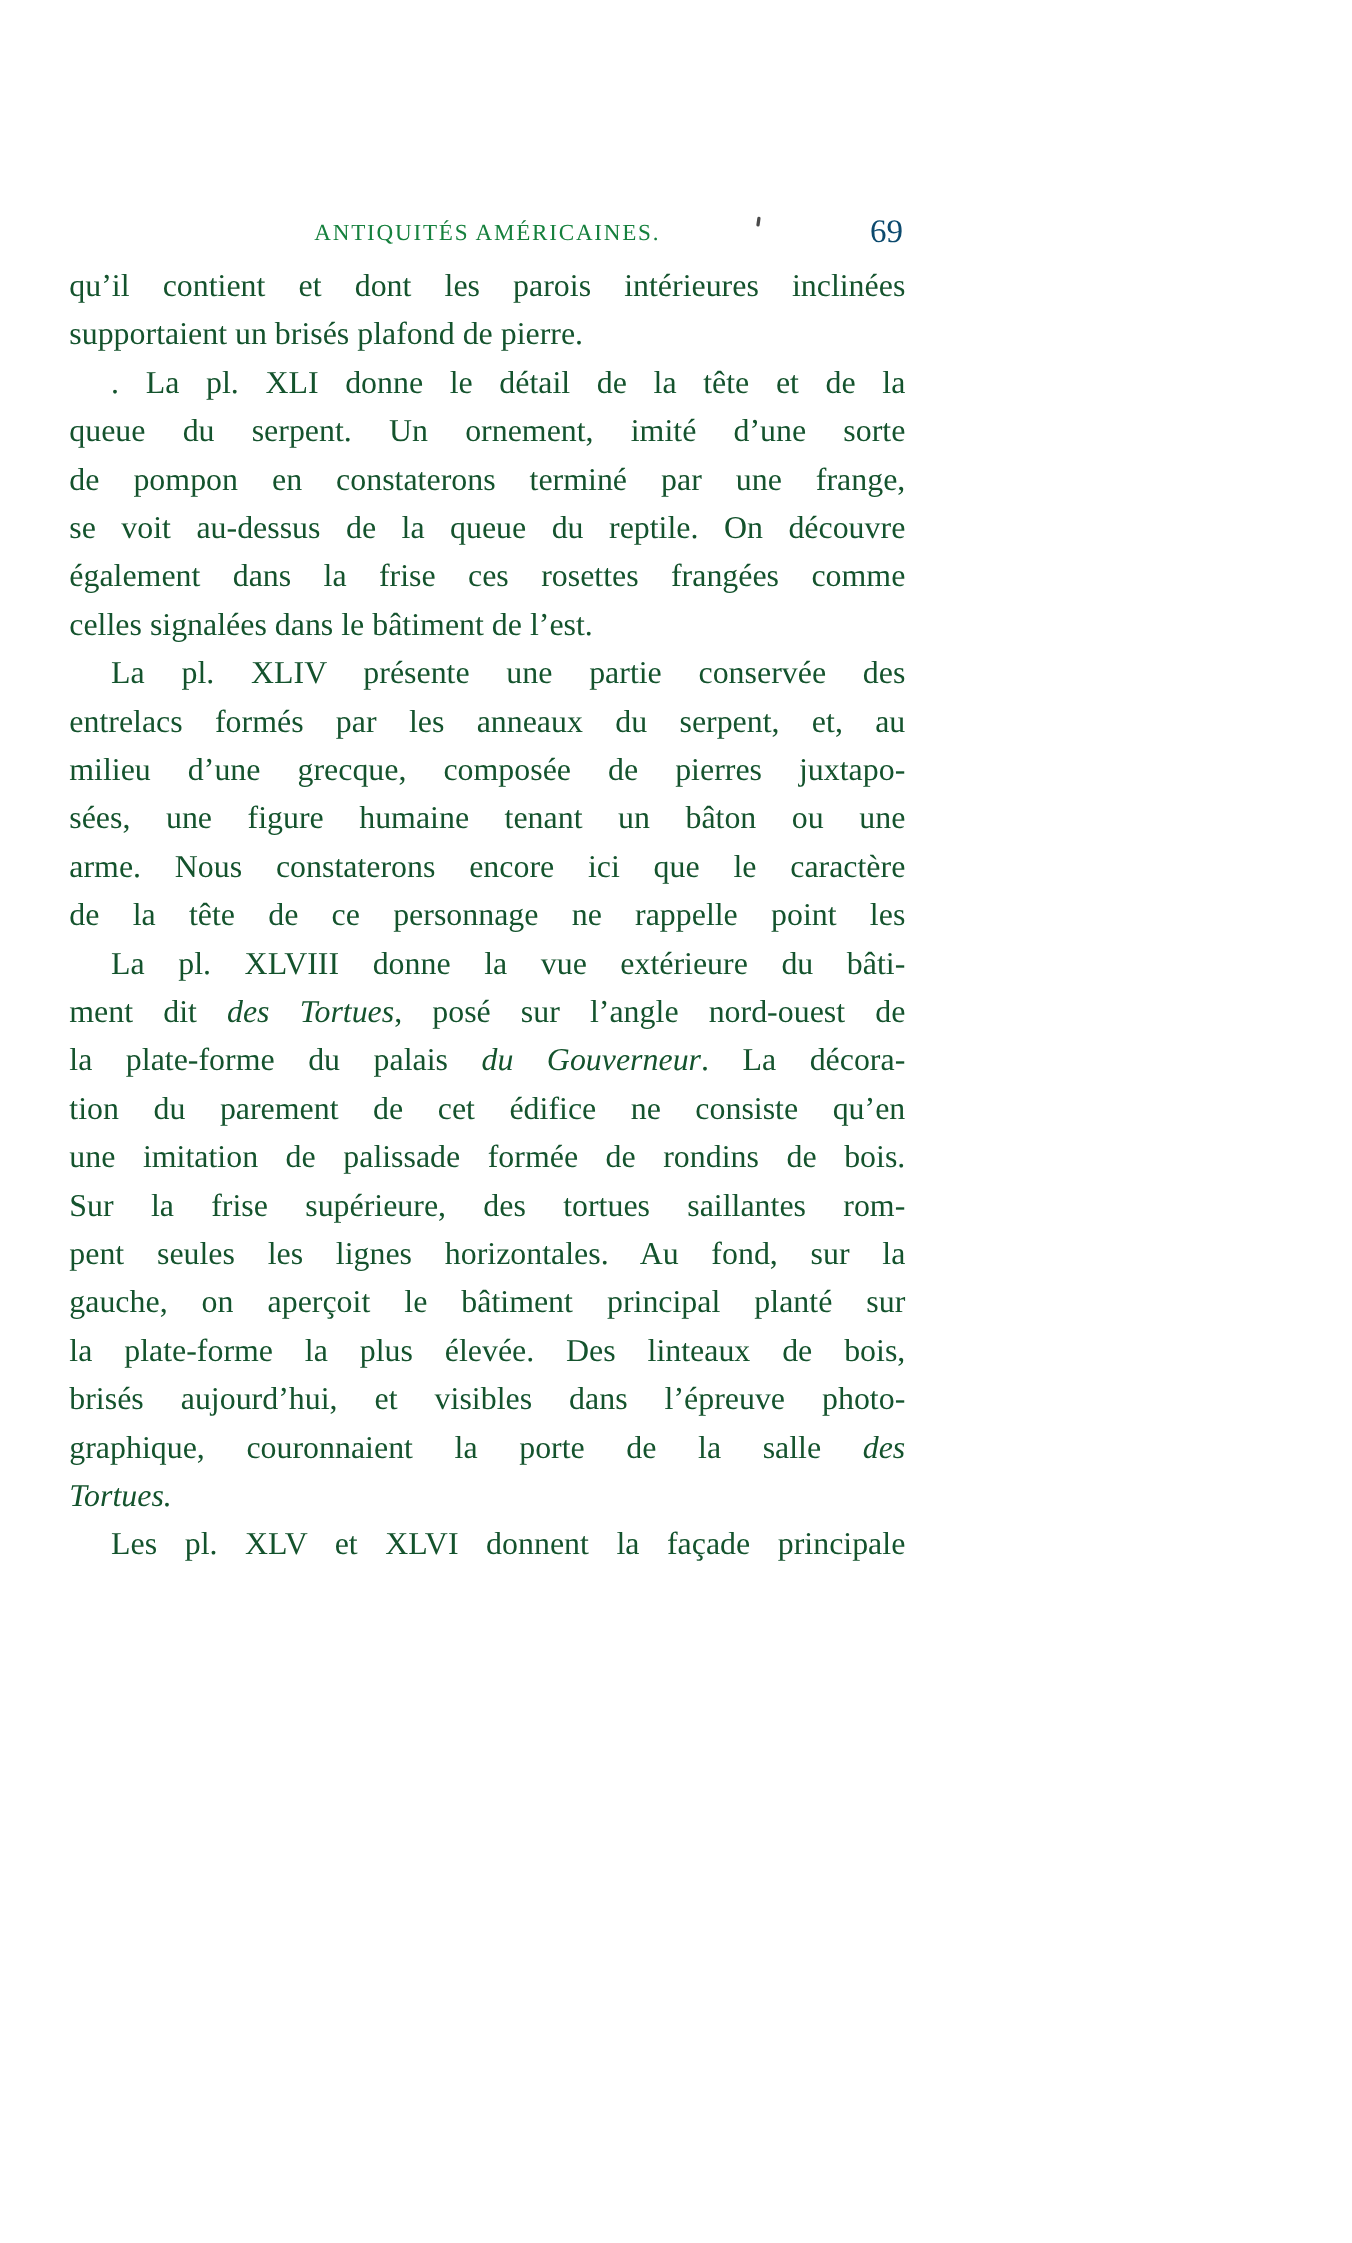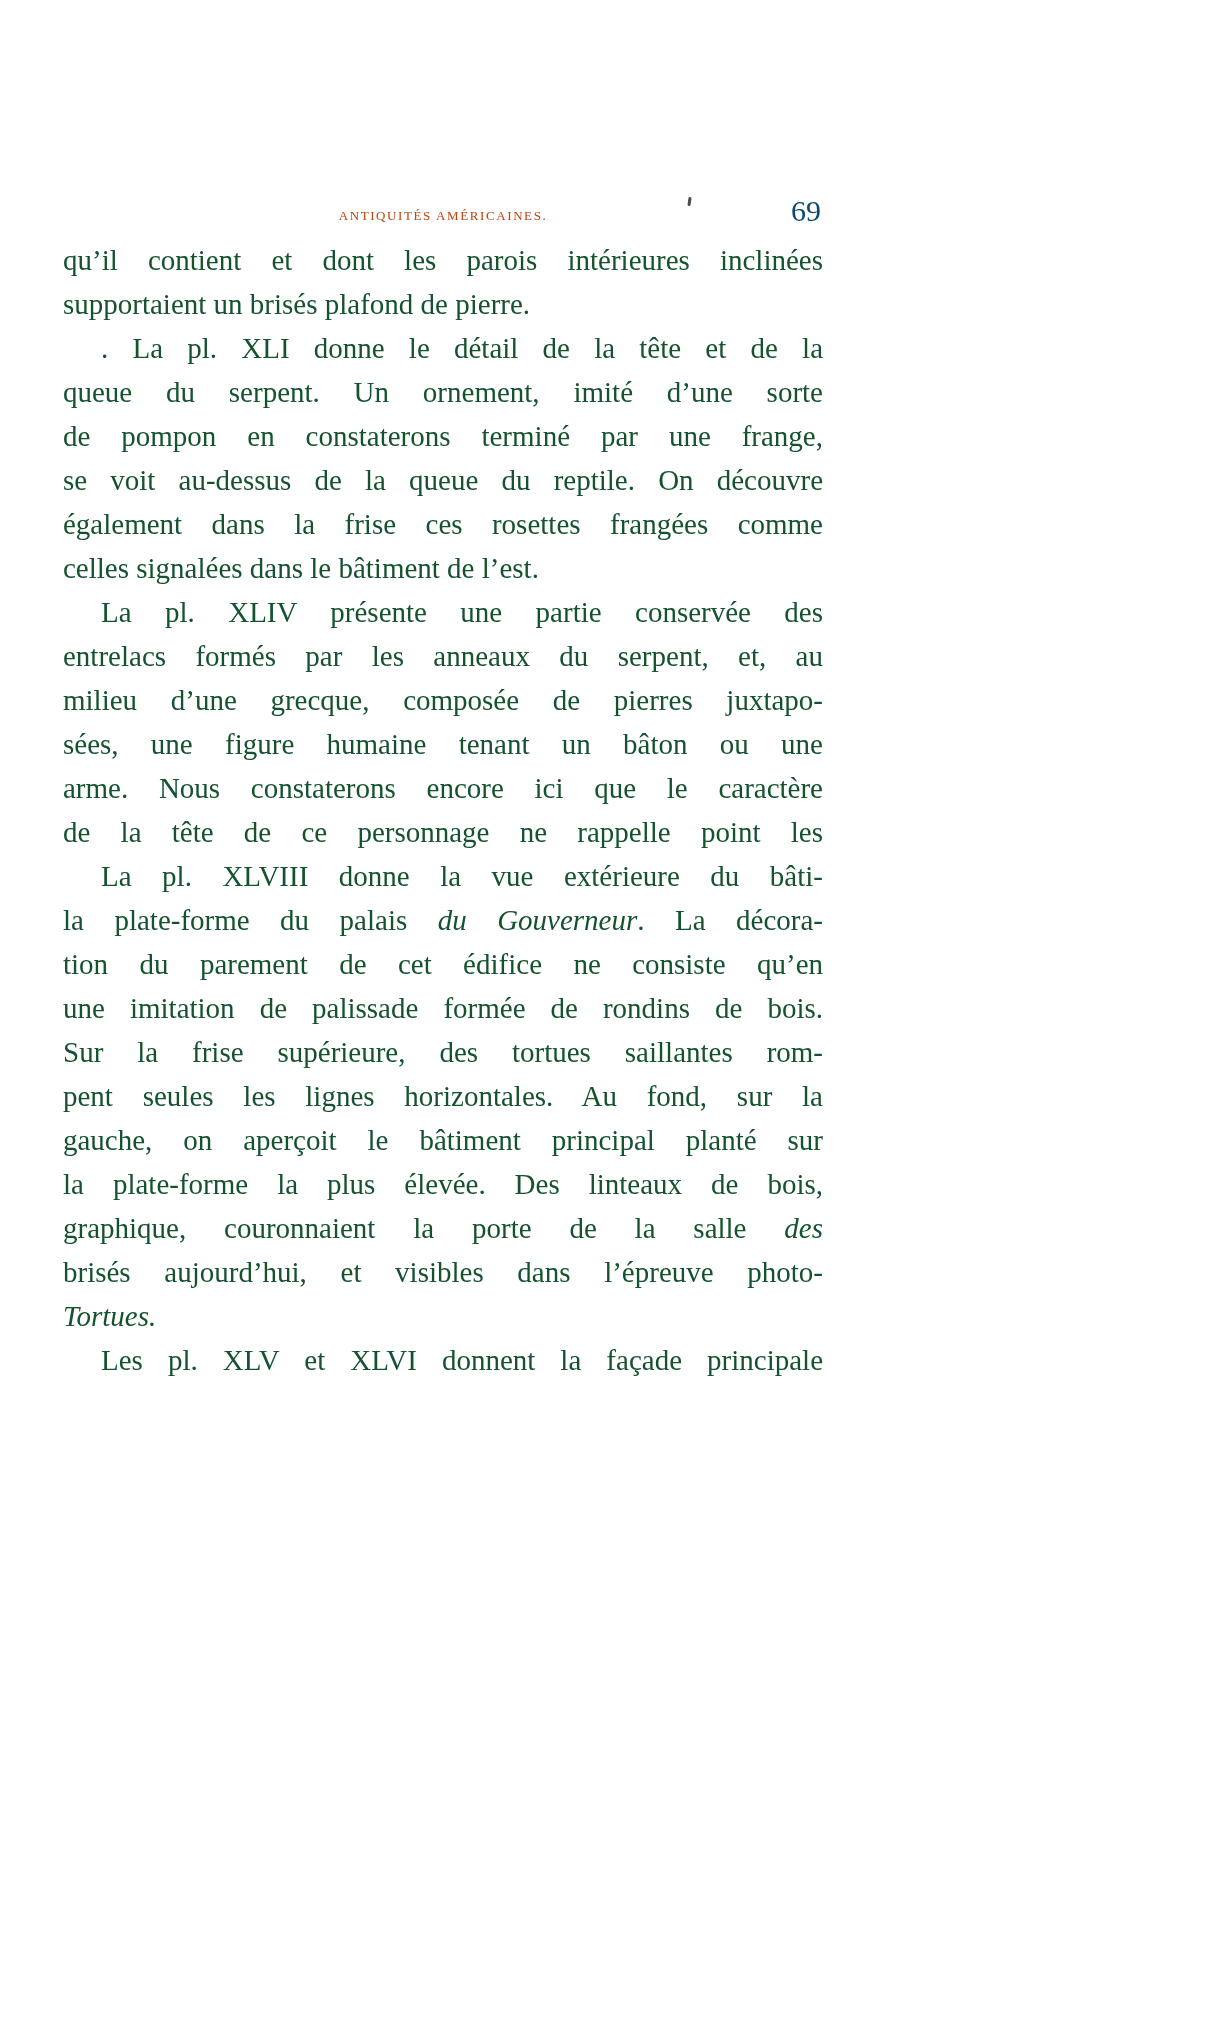--- a/index.html
+++ b/index.html
@@ -26,24 +26,24 @@
   }
   .header {
     position: relative;
     height: 34px;
     margin-bottom: 14px;
   }
   .header-title {
     position: absolute;
     left: 0; right: 0; bottom: 0;
     text-align: center;
-    font-size: 13px;
+    font-size: 21px;
     letter-spacing: 1.6px;
     font-weight: 400;
-    color: #c2410c;
+    color: #15803d;
     white-space: nowrap;
   }
   .page-number {
     position: absolute;
     right: 2px; bottom: -4px;
     font-size: 30px;
     color: #0c4a6e;
   }
   .body-text {
     font-size: 29px;
@@ -95,29 +95,30 @@
         <div class="para">
           <div class="line indented"><span>La pl. XLIV présente une partie conservée des</span></div>
           <div class="line"><span>entrelacs formés par les anneaux du serpent, et, au</span></div>
           <div class="line"><span>milieu d’une grecque, composée de pierres juxtapo-</span></div>
           <div class="line"><span>sées, une figure humaine tenant un bâton ou une</span></div>
           <div class="line"><span>arme. Nous constaterons encore ici que le caractère</span></div>
           <div class="line"><span>de la tête de ce personnage ne rappelle point les</span></div>
         </div>
         <div class="para">
           <div class="line indented"><span>La pl. XLVIII donne la vue extérieure du bâti-</span></div>
+          <div class="line"><span>ment dit </span><i>des Tortues</i><span>, posé sur l’angle nord-ouest de</span></div>
           <div class="line"><span>la plate-forme du palais </span><i>du Gouverneur</i><span>. La décora-</span></div>
           <div class="line"><span>tion du parement de cet édifice ne consiste qu’en</span></div>
           <div class="line"><span>une imitation de palissade formée de rondins de bois.</span></div>
           <div class="line"><span>Sur la frise supérieure, des tortues saillantes rom-</span></div>
           <div class="line"><span>pent seules les lignes horizontales. Au fond, sur la</span></div>
           <div class="line"><span>gauche, on aperçoit le bâtiment principal planté sur</span></div>
           <div class="line"><span>la plate-forme la plus élevée. Des linteaux de bois,</span></div>
+          <div class="line"><span>brisés aujourd’hui, et visibles dans l’épreuve photo-</span></div>
           <div class="line"><span>graphique, couronnaient la porte de la salle </span><i>des</i></div>
-          <div class="line"><span>brisés aujourd’hui, et visibles dans l’épreuve photo-</span></div>
           <div class="line last"><i>Tortues.</i></div>
         </div>
         <div class="para">
           <div class="line indented"><span>Les pl. XLV et XLVI donnent la façade principale</span></div>
         </div>
       </div>
   </div>
 </div>
 
 </body></html>

